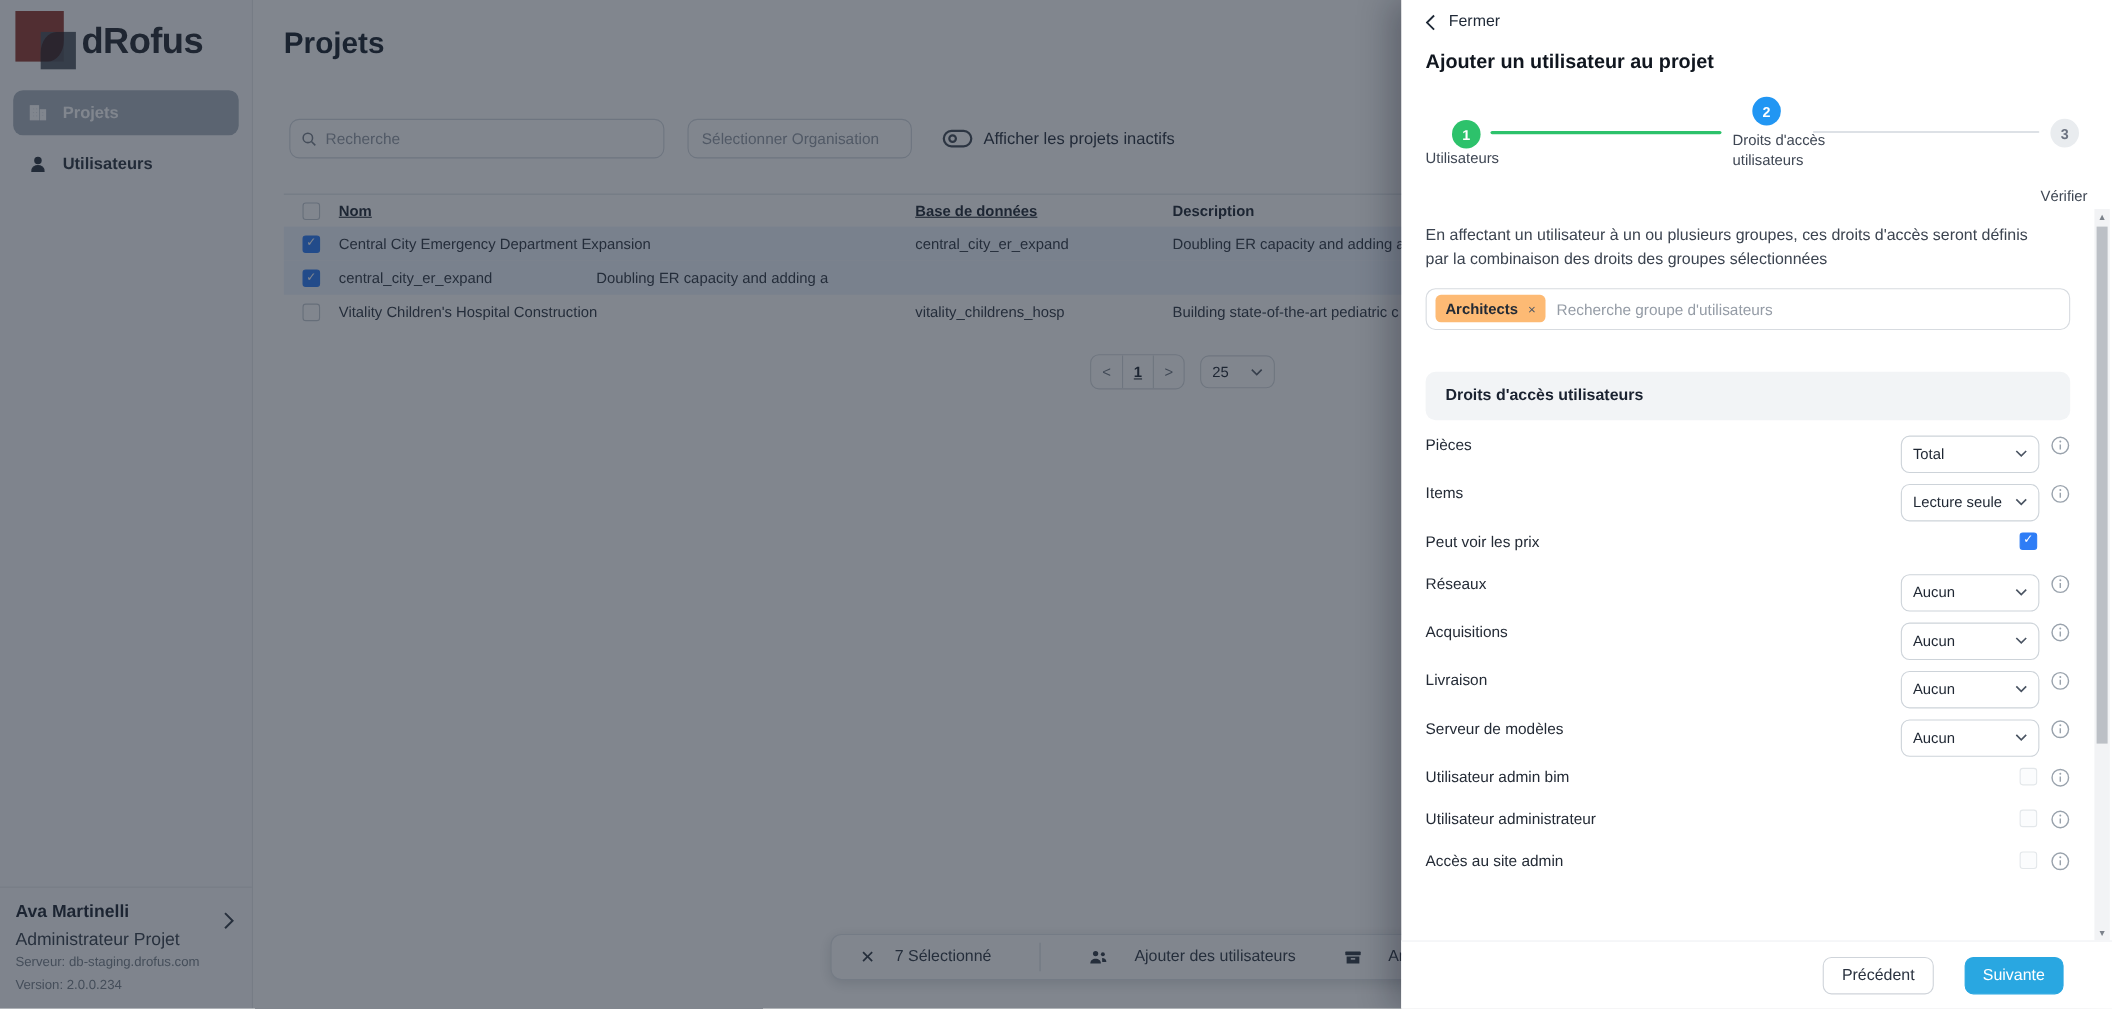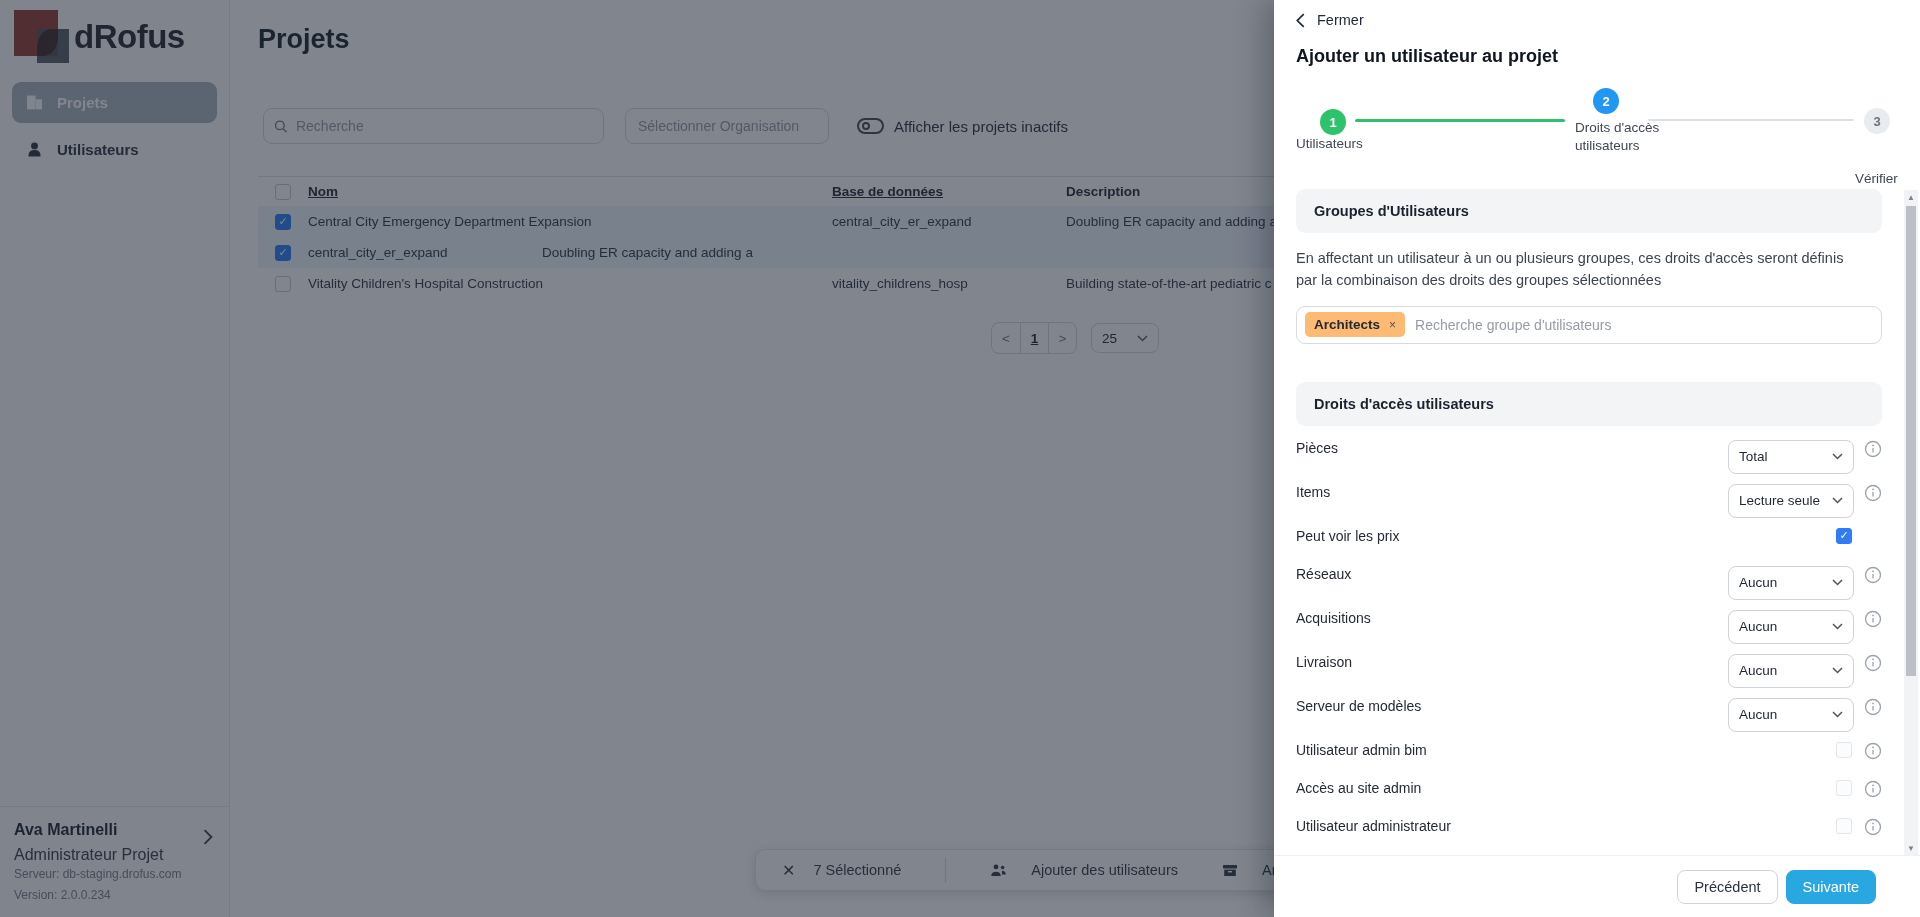--- a/index.html
+++ b/index.html
@@ -102,21 +102,21 @@
   .r-info.empty { visibility:hidden; }
   .r-chk-slot { width:126px; display:flex; justify-content:flex-end; padding-right:2px; }
 
   
   .sbar { position:absolute; right:2px; top:190px; width:14px; height:665px; background:#f2f3f5; }
   .sbar .arr { position:absolute; left:0; width:14px; height:14px; display:flex; align-items:center; justify-content:center; color:#7c828b; font-size:8px; cursor:pointer; }
   .sbar .arr.down { bottom:0; }
   .sbar .thumb { position:absolute; left:2px; top:16px; width:10px; height:470px; background:#bcc0c6; cursor:pointer; }
 
   
-  .panel-footer { position:absolute; left:0; bottom:0; width:100%; height:62px; background:#fff; border-top:1px solid #eef0f3; display:flex; align-items:center; justify-content:flex-end; gap:8px; padding-right:44px; }
+  .panel-footer { position:absolute; left:0; bottom:0; width:100%; height:62px; background:#fff; border-top:1px solid #eef0f3; display:flex; align-items:center; justify-content:flex-end; gap:28px; padding-right:44px; }
   .btn { border-radius:8px; font-size:14.5px; padding:8px 16px; cursor:pointer; font-family:"Liberation Sans",sans-serif; }
   .btn.ghost { background:#fff; border:1px solid #cfd4da; color:#2b3340; }
   .btn.primary { background:#29a7e1; border:1px solid #29a7e1; color:#fff; }
 
   svg { display:block; }
 </style>
 </head>
 <body>
 
 <div class="sidebar">
@@ -273,21 +273,20 @@
     <div class="step-line green" style="left:81px; width:210px;"></div>
     <div class="step-c active" style="left:319px; top:3px;">2</div>
     <div class="step-line gray" style="left:374px; width:206px;"></div>
     <div class="step-c todo" style="left:590px; top:23px;">3</div>
     <div class="step-label" style="left:22px; top:50px;">Utilisateurs</div>
     <div class="step-label" style="left:301px; top:34px; width:92px;">Droits d'accès utilisateurs</div>
     <div class="step-label" style="left:581px; top:50px;margin-top:35px;">Vérifier</div>
   </div>
 
   <div class="panel-scroll">
-    <div class="sec-head">Groupes d'Utilisateurs</div>
     <div class="sec-desc">En affectant un utilisateur à un ou plusieurs groupes, ces droits d'accès seront définis par la combinaison des droits des groupes sélectionnées</div>
     <div class="chip-input">
       <div class="chip">
         <span>Architects</span>
         <span class="x">×</span>
       </div>
       <input placeholder="Recherche groupe d'utilisateurs" style="">
     </div>
 
     <div class="sec-head rights-head">Droits d'accès utilisateurs</div>
@@ -411,46 +410,46 @@
         <div class="r-info">
           <svg width="18" height="18" viewBox="0 0 18 18" fill="none" stroke="#9aa3ad" stroke-width="1.3">
               <circle cx="9" cy="9" r="7.5"></circle>
               <line x1="9" y1="8" x2="9" y2="12.6"></line>
               <circle cx="9" cy="5.4" r="0.9" fill="#9aa3ad" stroke="none"></circle>
             </svg>
         </div>
       </div>
 
       <div class="r-row chk-row">
+        <div class="r-label">Utilisateur administrateur</div>
+        <div class="r-chk-slot">
+            <div class="cb faint"></div>
+          </div>
+        <div class="r-info">
+          <svg width="18" height="18" viewBox="0 0 18 18" fill="none" stroke="#9aa3ad" stroke-width="1.3">
+              <circle cx="9" cy="9" r="7.5"></circle>
+              <line x1="9" y1="8" x2="9" y2="12.6"></line>
+              <circle cx="9" cy="5.4" r="0.9" fill="#9aa3ad" stroke="none"></circle>
+            </svg>
+        </div>
+      </div>
+
+      <div class="r-row chk-row">
         <div class="r-label">Accès au site admin</div>
         <div class="r-chk-slot">
             <div class="cb faint"></div>
           </div>
         <div class="r-info">
           <svg width="18" height="18" viewBox="0 0 18 18" fill="none" stroke="#9aa3ad" stroke-width="1.3">
               <circle cx="9" cy="9" r="7.5"></circle>
               <line x1="9" y1="8" x2="9" y2="12.6"></line>
               <circle cx="9" cy="5.4" r="0.9" fill="#9aa3ad" stroke="none"></circle>
             </svg>
         </div>
       </div>
-
-      <div class="r-row chk-row">
-        <div class="r-label">Utilisateur administrateur</div>
-        <div class="r-chk-slot">
-            <div class="cb faint"></div>
-          </div>
-        <div class="r-info">
-          <svg width="18" height="18" viewBox="0 0 18 18" fill="none" stroke="#9aa3ad" stroke-width="1.3">
-              <circle cx="9" cy="9" r="7.5"></circle>
-              <line x1="9" y1="8" x2="9" y2="12.6"></line>
-              <circle cx="9" cy="5.4" r="0.9" fill="#9aa3ad" stroke="none"></circle>
-            </svg>
-        </div>
-      </div>
     </div>
 
   </div>
 
   <div class="sbar">
     <div class="arr up">▲</div>
     <div class="thumb"></div>
     <div class="arr down">▼</div>
   </div>
 

